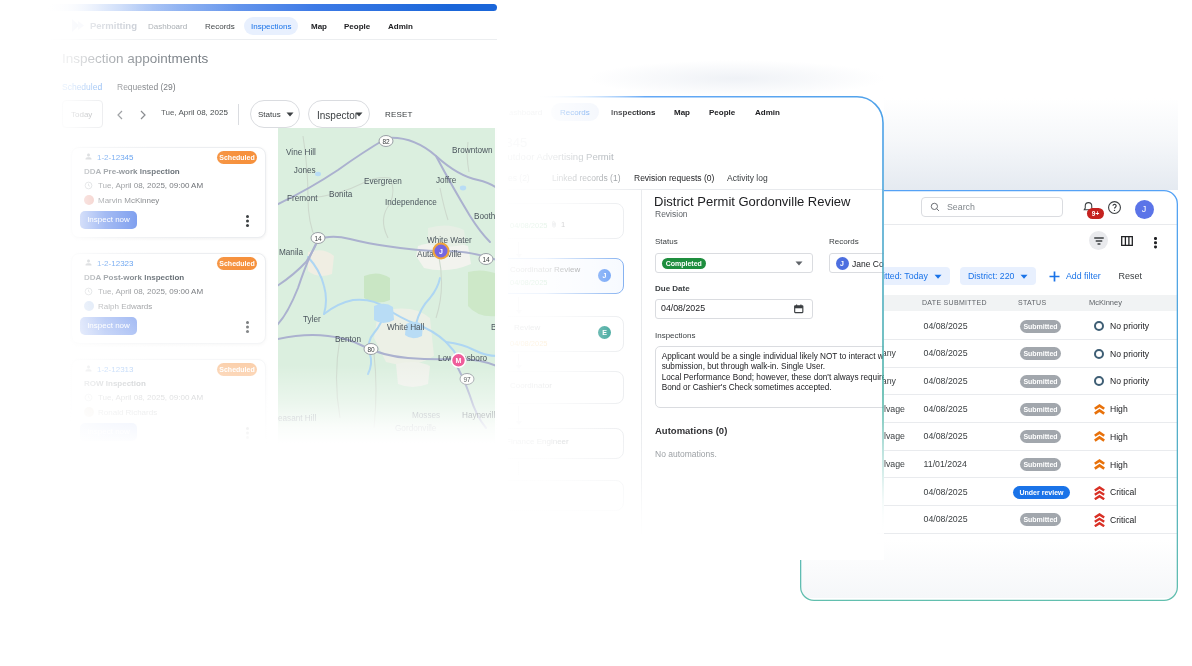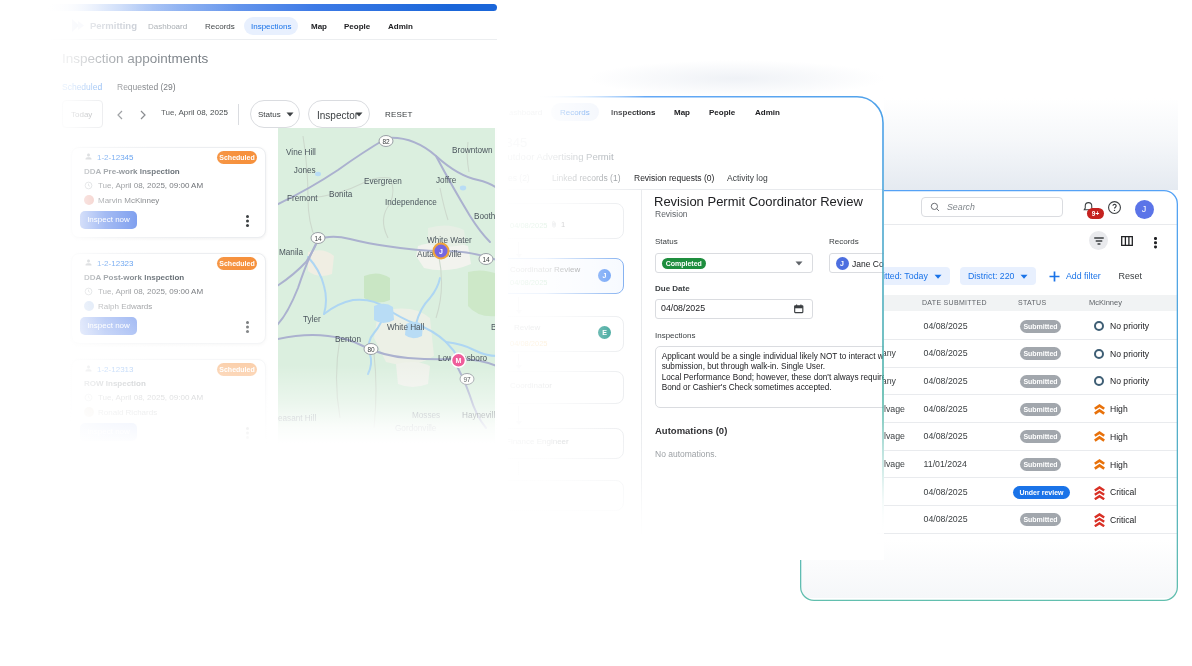--- a/index.html
+++ b/index.html
@@ -215,21 +215,21 @@
     </defs>
     <rect x="0.65" y="0.65" width="376.7" height="409.7" rx="13.3" stroke="url(#rbord)" stroke-width="1.3"></rect>
   </svg>
   <div class="abs" style="left:1.3px;top:1.3px;width:375.4px;height:408.4px;border-radius:13px;background:#fff;overflow:hidden;">
     <div id="rc" style="position:absolute;left:-1.3px;top:-1.3px;width:378px;height:411px;">
 
       <div class="abs" style="left:121px;top:7px;width:142px;height:20px;border:1px solid #dadce0;border-radius:4px;"></div>
       <svg class="abs" style="left:130px;top:12px;" width="10" height="10" viewBox="0 0 24 24">
           <path fill="none" stroke="#5f6368" stroke-width="2.2" d="M10.5 18a7.5 7.5 0 1 0 0-15 7.5 7.5 0 0 0 0 15z M16 16l5.5 5.5"></path>
         </svg>
-      <div class="abs" style="left:147px;top:11.5px;font-size:8.8px;color:#80868b;font-style:italic;">Search</div>
+      <div class="abs" style="left:147px;top:11.5px;font-size:8.8px;color:#80868b;">Search</div>
       <svg class="abs" style="left:282px;top:10px;" width="13" height="15" viewBox="0 0 24 24">
           <path fill="none" stroke="#3c4043" stroke-width="2" d="M12 3a6 6 0 0 1 6 6v4l1.8 3.2H4.2L6 13V9a6 6 0 0 1 6-6z"></path>
           <path fill="#3c4043" d="M10 19.5h4a2 2 0 0 1-4 0z"></path>
         </svg>
       <div class="abs" style="left:287px;top:18px;width:17px;height:11px;background:#c5221f;border-radius:6px;text-align:center;font-size:6.5px;font-weight:700;color:#fff;line-height:11px;">9+</div>
       <svg class="abs" style="left:307px;top:10px;" width="15" height="15" viewBox="0 0 24 24">
           <circle cx="12" cy="12" r="9.5" fill="none" stroke="#3c4043" stroke-width="1.8"></circle>
           <path fill="none" stroke="#3c4043" stroke-width="1.9" d="M9.6 9.3a2.5 2.5 0 1 1 3.9 2.2c-.9.6-1.5 1-1.5 2.1"></path>
           <circle cx="12" cy="16.6" r="1.1" fill="#3c4043"></circle>
         </svg>
@@ -392,21 +392,21 @@
       <div class="abs" style="left:2px;top:285px;font-size:8px;color:#80868b;">Coordinator</div>
       <div class="abs" style="left:10px;top:310px;width:1px;height:16px;background:#dadce0;"></div>
       <div class="abs" style="left:8px;top:325px;width:0;height:0;border-left:3px solid transparent;border-right:3px solid transparent;border-top:4px solid #dadce0;"></div>
 
       <div class="abs" style="left:-10px;top:332px;width:126px;height:31px;border:1px solid #e8eaed;border-radius:8px;background:#fff;"></div>
       <div class="abs" style="left:-2px;top:341px;font-size:8px;color:#80868b;">Finance Engineer</div>
       <div class="abs" style="left:10px;top:365px;width:1px;height:14px;background:#e3e6e9;"></div>
 
       <div class="abs" style="left:-10px;top:384px;width:126px;height:31px;border:1px solid #eef0f2;border-radius:8px;background:#fff;"></div>
 
-      <div class="abs" style="left:146px;top:97.5px;font-size:13px;color:#202124;">Revision Permit Coordinator Review</div>
+      <div class="abs" style="left:146px;top:97.5px;font-size:13px;color:#202124;">District Permit Gordonville Review</div>
       <div class="abs" style="left:147px;top:113px;font-size:8.5px;color:#5f6368;">Revision</div>
 
       <div class="abs" style="left:147px;top:141px;font-size:8px;color:#3c4043;">Status</div>
       <div class="abs" style="left:146.7px;top:157px;width:158px;height:19.5px;border:1px solid #dadce0;border-radius:3px;"></div>
       <div class="abs" style="left:153.8px;top:161.5px;width:44px;height:11px;background:#1e8e3e;border-radius:6px;text-align:center;font-size:7px;font-weight:700;color:#fff;line-height:11px;">Completed</div>
       <svg class="abs" style="left:287px;top:164.5px;" width="8" height="5" viewBox="0 0 8 5">
           <path d="M0.5 0.5 L4 4.5 L7.5 0.5" fill="#5f6368"></path>
         </svg>
 
       <div class="abs" style="left:321px;top:141px;font-size:8px;color:#3c4043;">Records</div>

